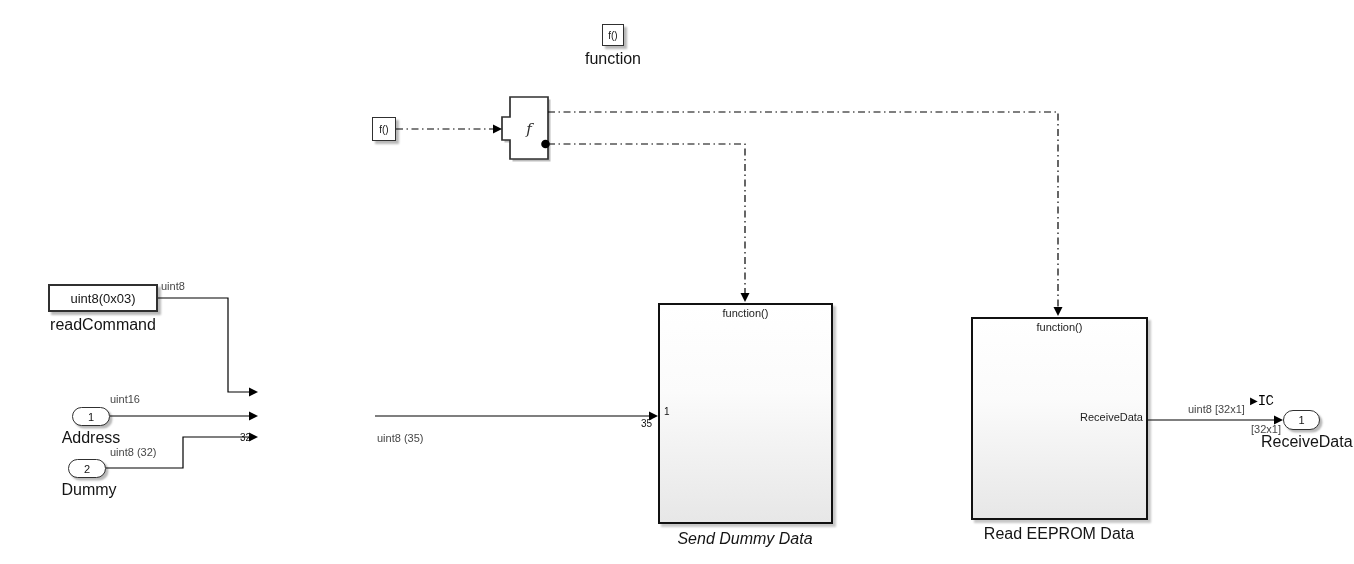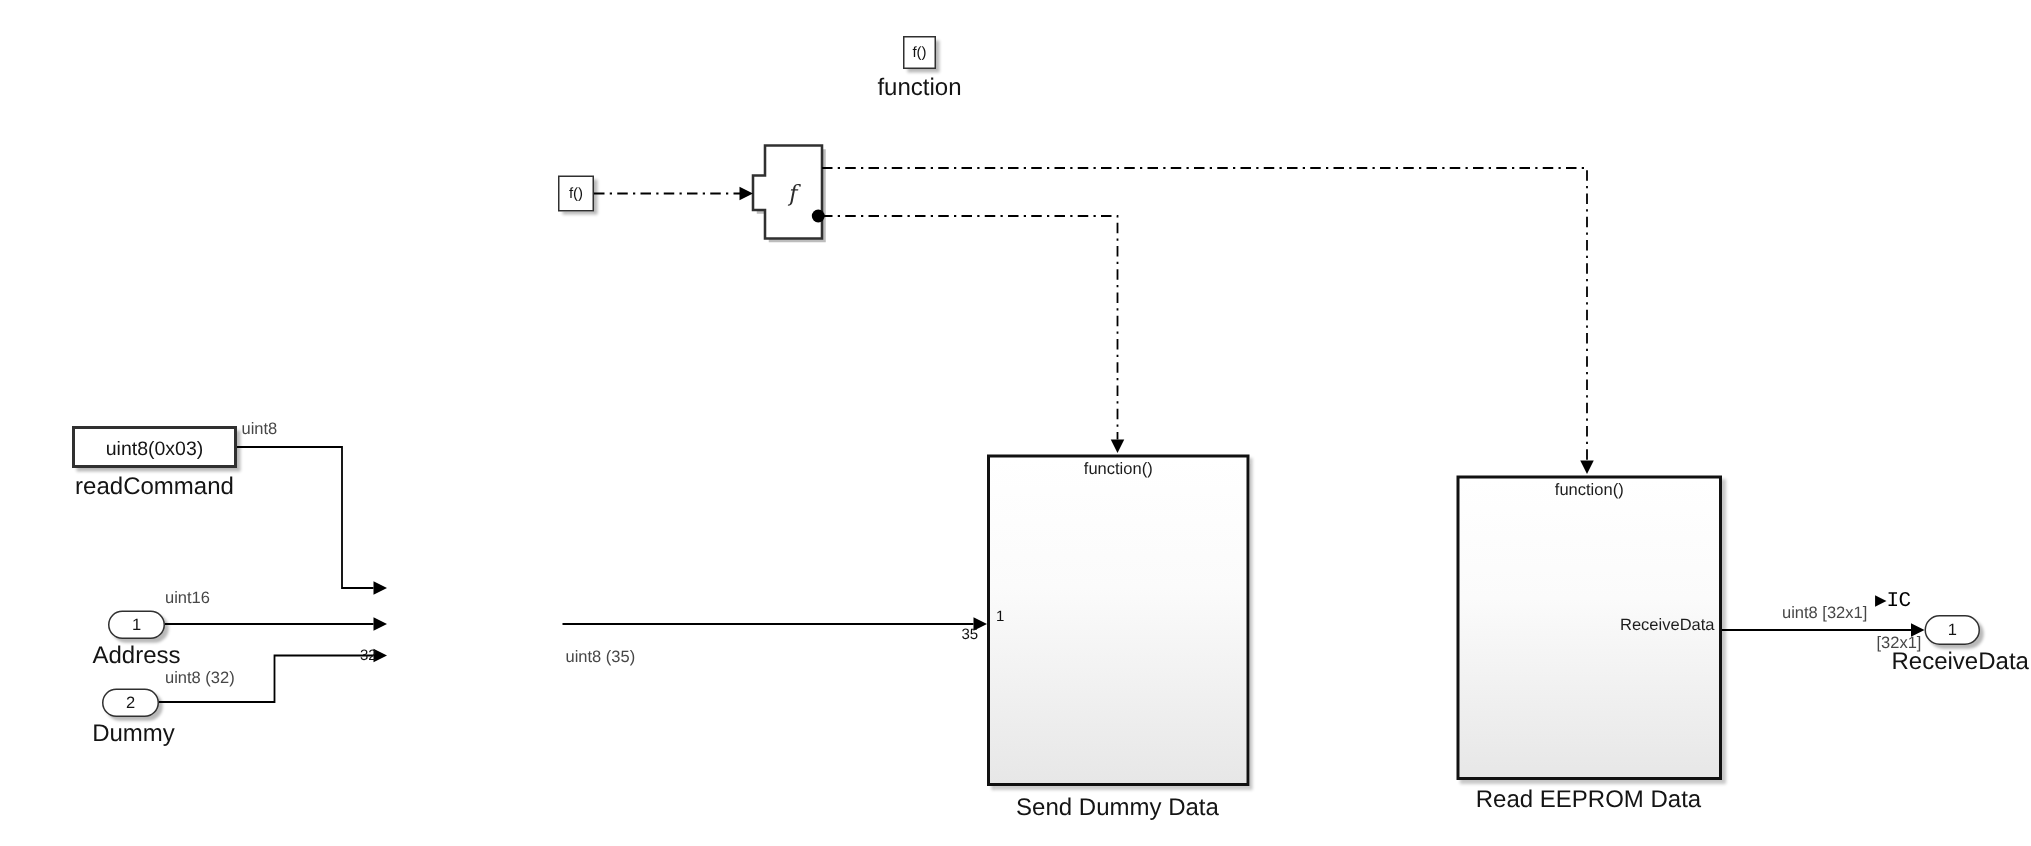--- a/index.html
+++ b/index.html
@@ -159,21 +159,21 @@
   <div class="siglabel" style="left:110px; top:446px;">uint8 (32)</div>
 
   <div class="portnum" style="left:240px; top:432px;">32</div>
   <div class="siglabel" style="left:377px; top:400px;margin-top:32px;">uint8 (35)</div>
   <div class="portnum" style="left:641px; top:418px;">35</div>
 
   <div class="subsystem" style="left:658px; top:303px; width:175px; height:221px;">
     <div class="trigger-label">function()</div>
     <div class="in-num" style="left:4px; top:101px;">1</div>
   </div>
-  <div class="blk-label" style="left:665px; top:530px; width:160px;">Send Dummy Data</div>
+  <div class="blk-label" style="left:665px; top:530px; width:160px;font-style:italic;">Send Dummy Data</div>
 
   <div class="subsystem" style="left:971px; top:317px; width:177px; height:203px;">
     <div class="trigger-label">function()</div>
     <div class="out-name" style="right:3px; top:92px;">ReceiveData</div>
   </div>
   <div class="blk-label" style="left:979px; top:525px; width:160px;">Read EEPROM Data</div>
 
   <div class="siglabel" style="left:1150px; top:403px;padding-left:38px;">uint8 [32x1]</div>
   <div class="ic-badge">
     <span class="tri">▶</span><span class="ic-text">IC</span>

